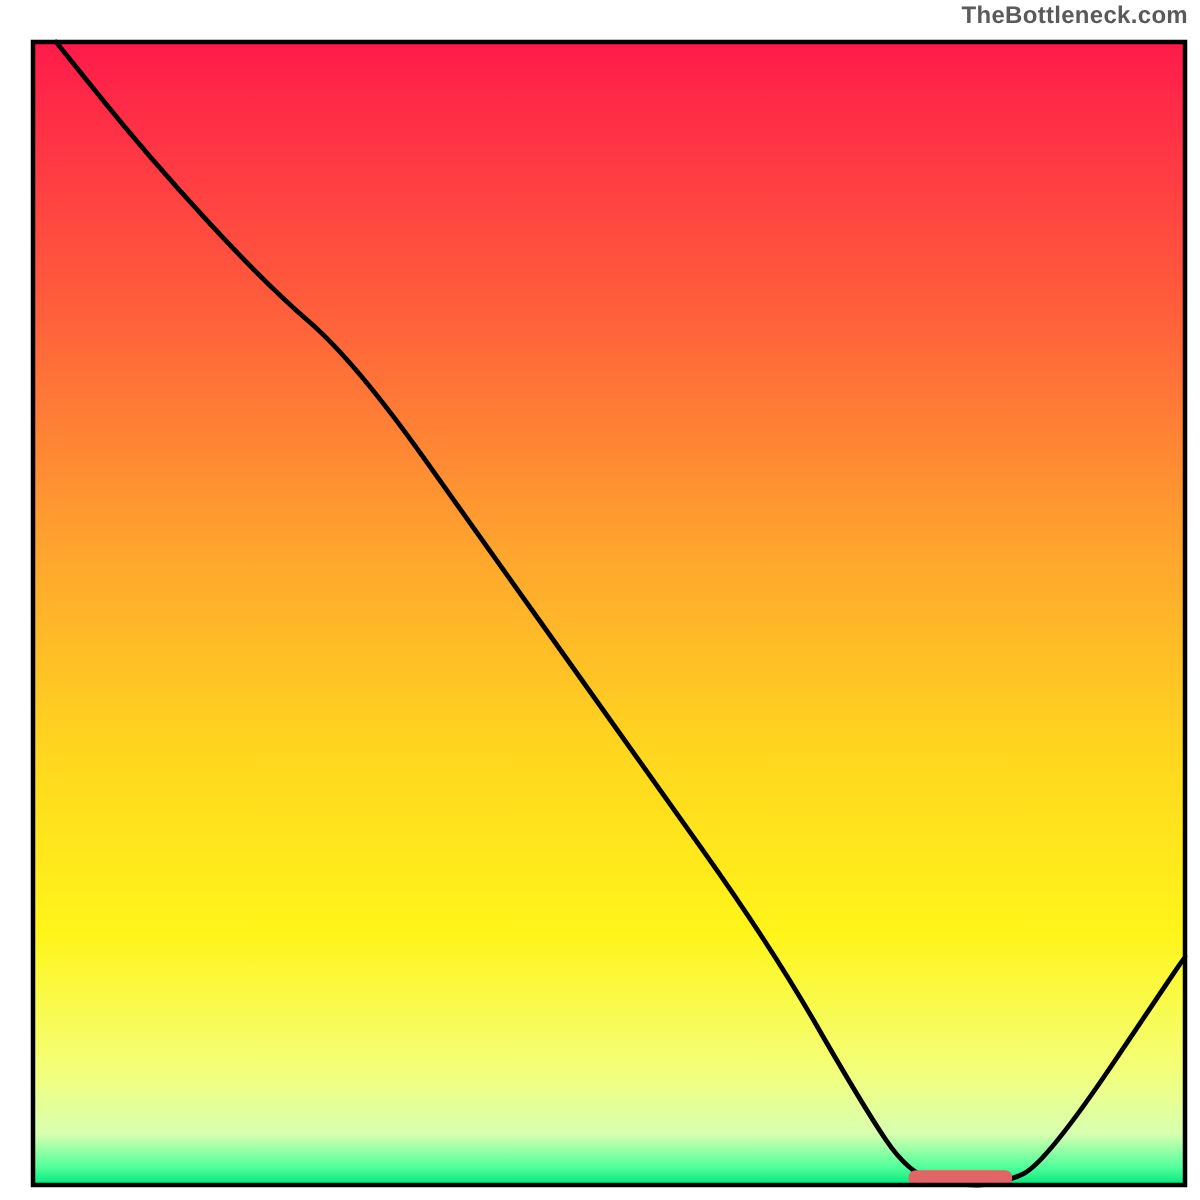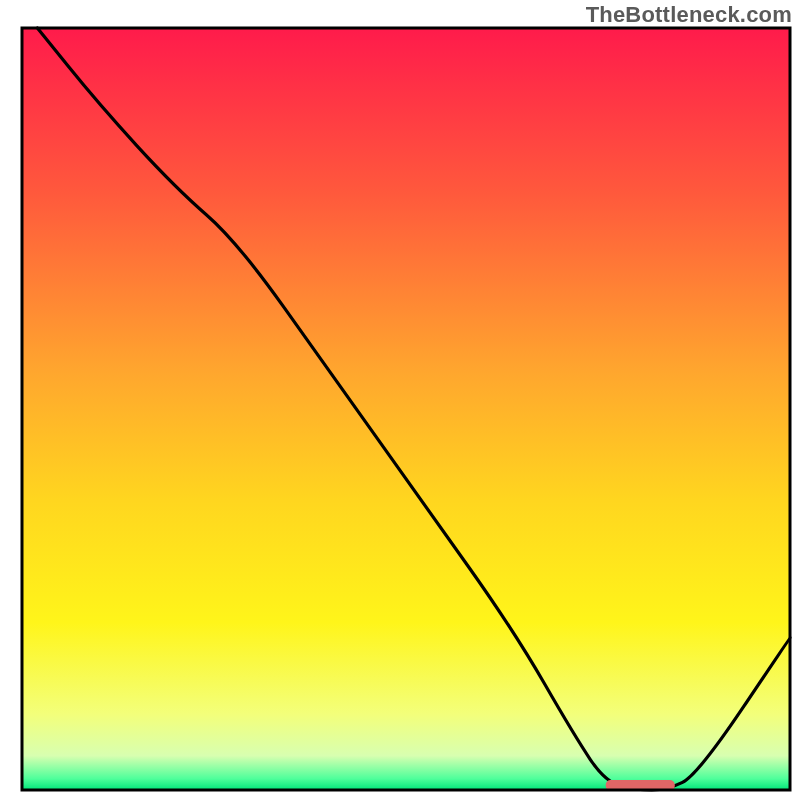--- a/index.html
+++ b/index.html
@@ -15,21 +15,21 @@
     width: 800px;
     height: 800px;
   }
   svg {
     display: block;
   }
   .watermark {
     position: absolute;
     top: 2px;
     right: 8px;
-    font-size: 22px;
+    font-size: 16px;
     font-weight: 600;
     color: #5a5a5a;
     letter-spacing: 0.2px;
     user-select: none;
   }
 </style>
 </head>
 <body>
 
 <div class="canvas-wrap">

